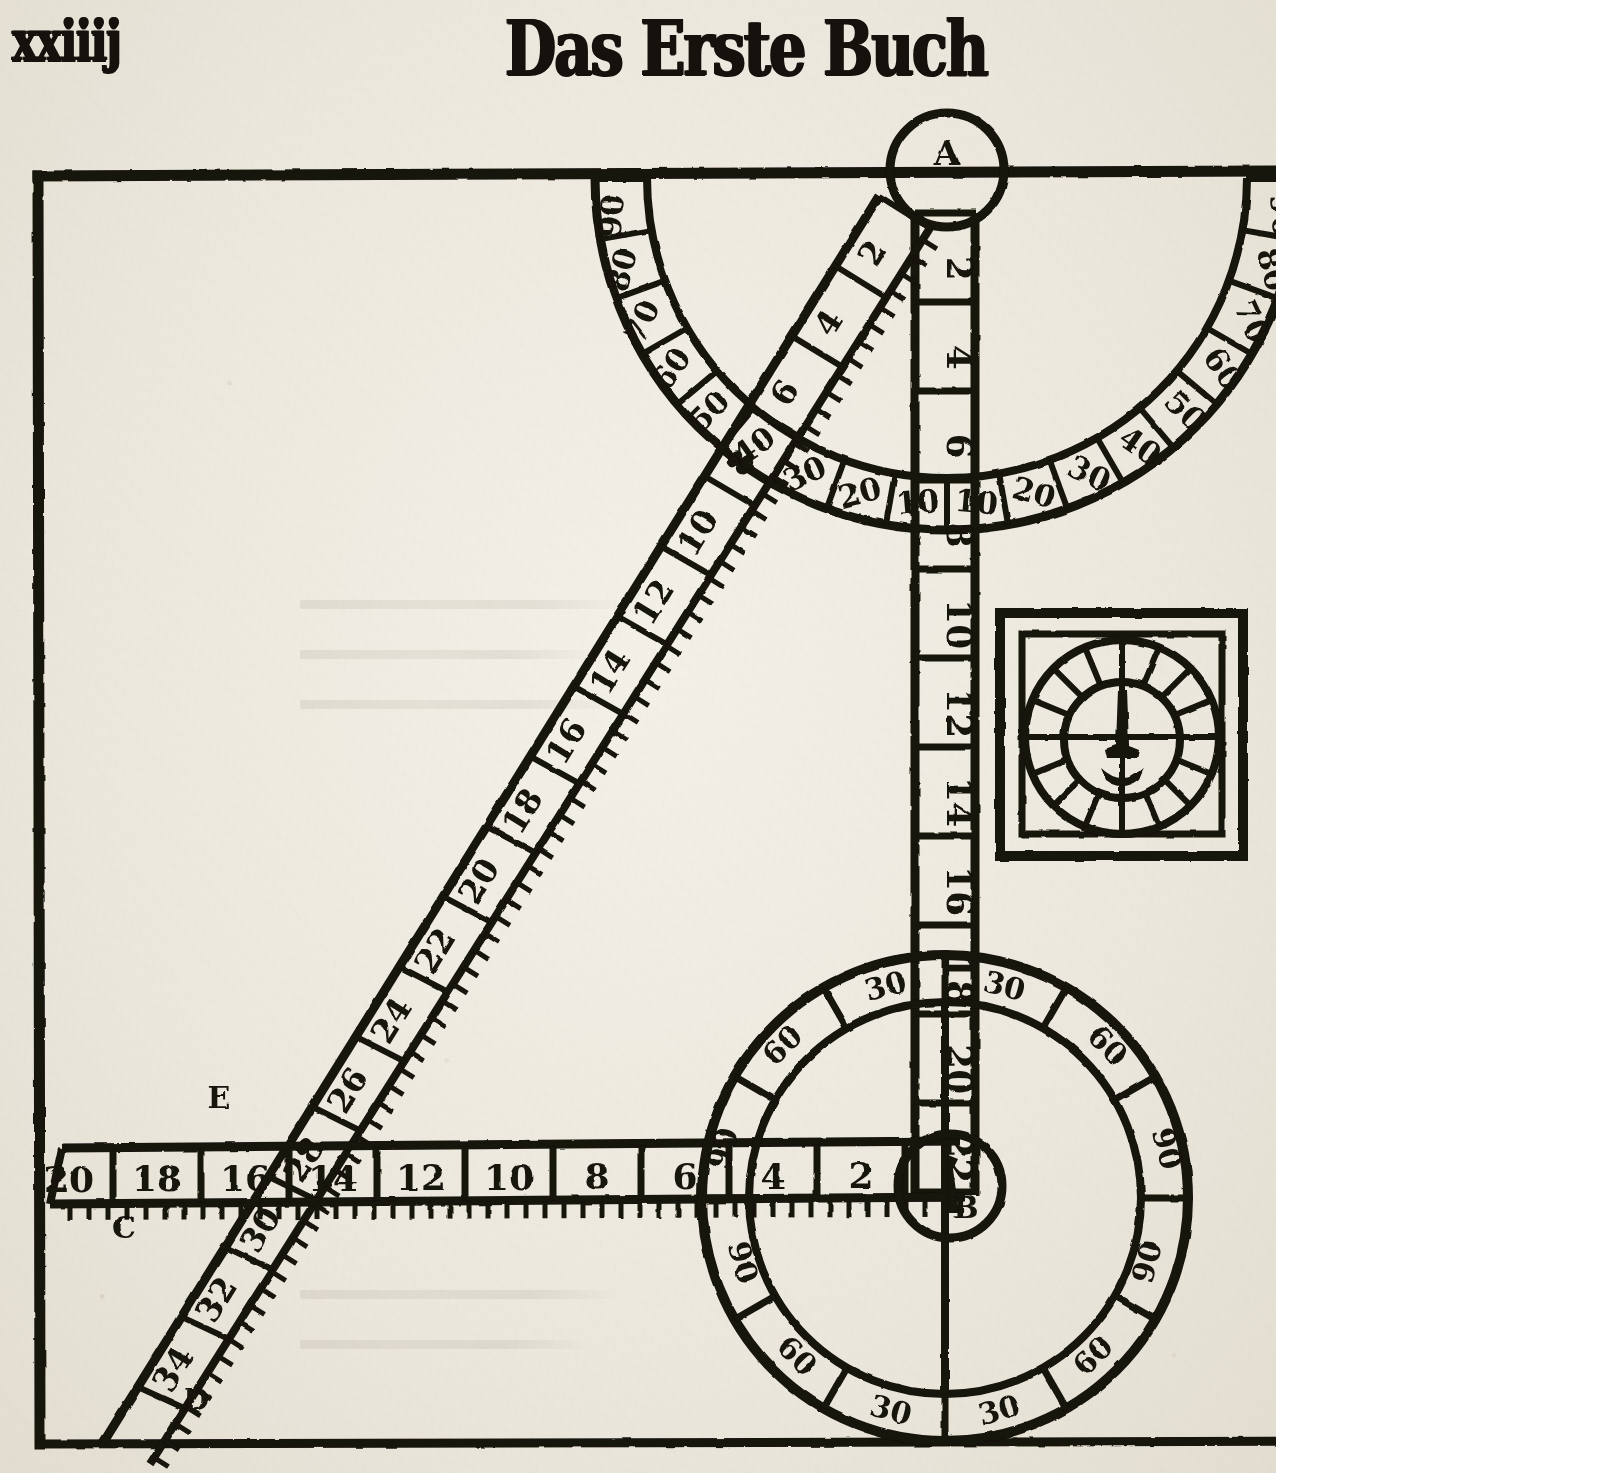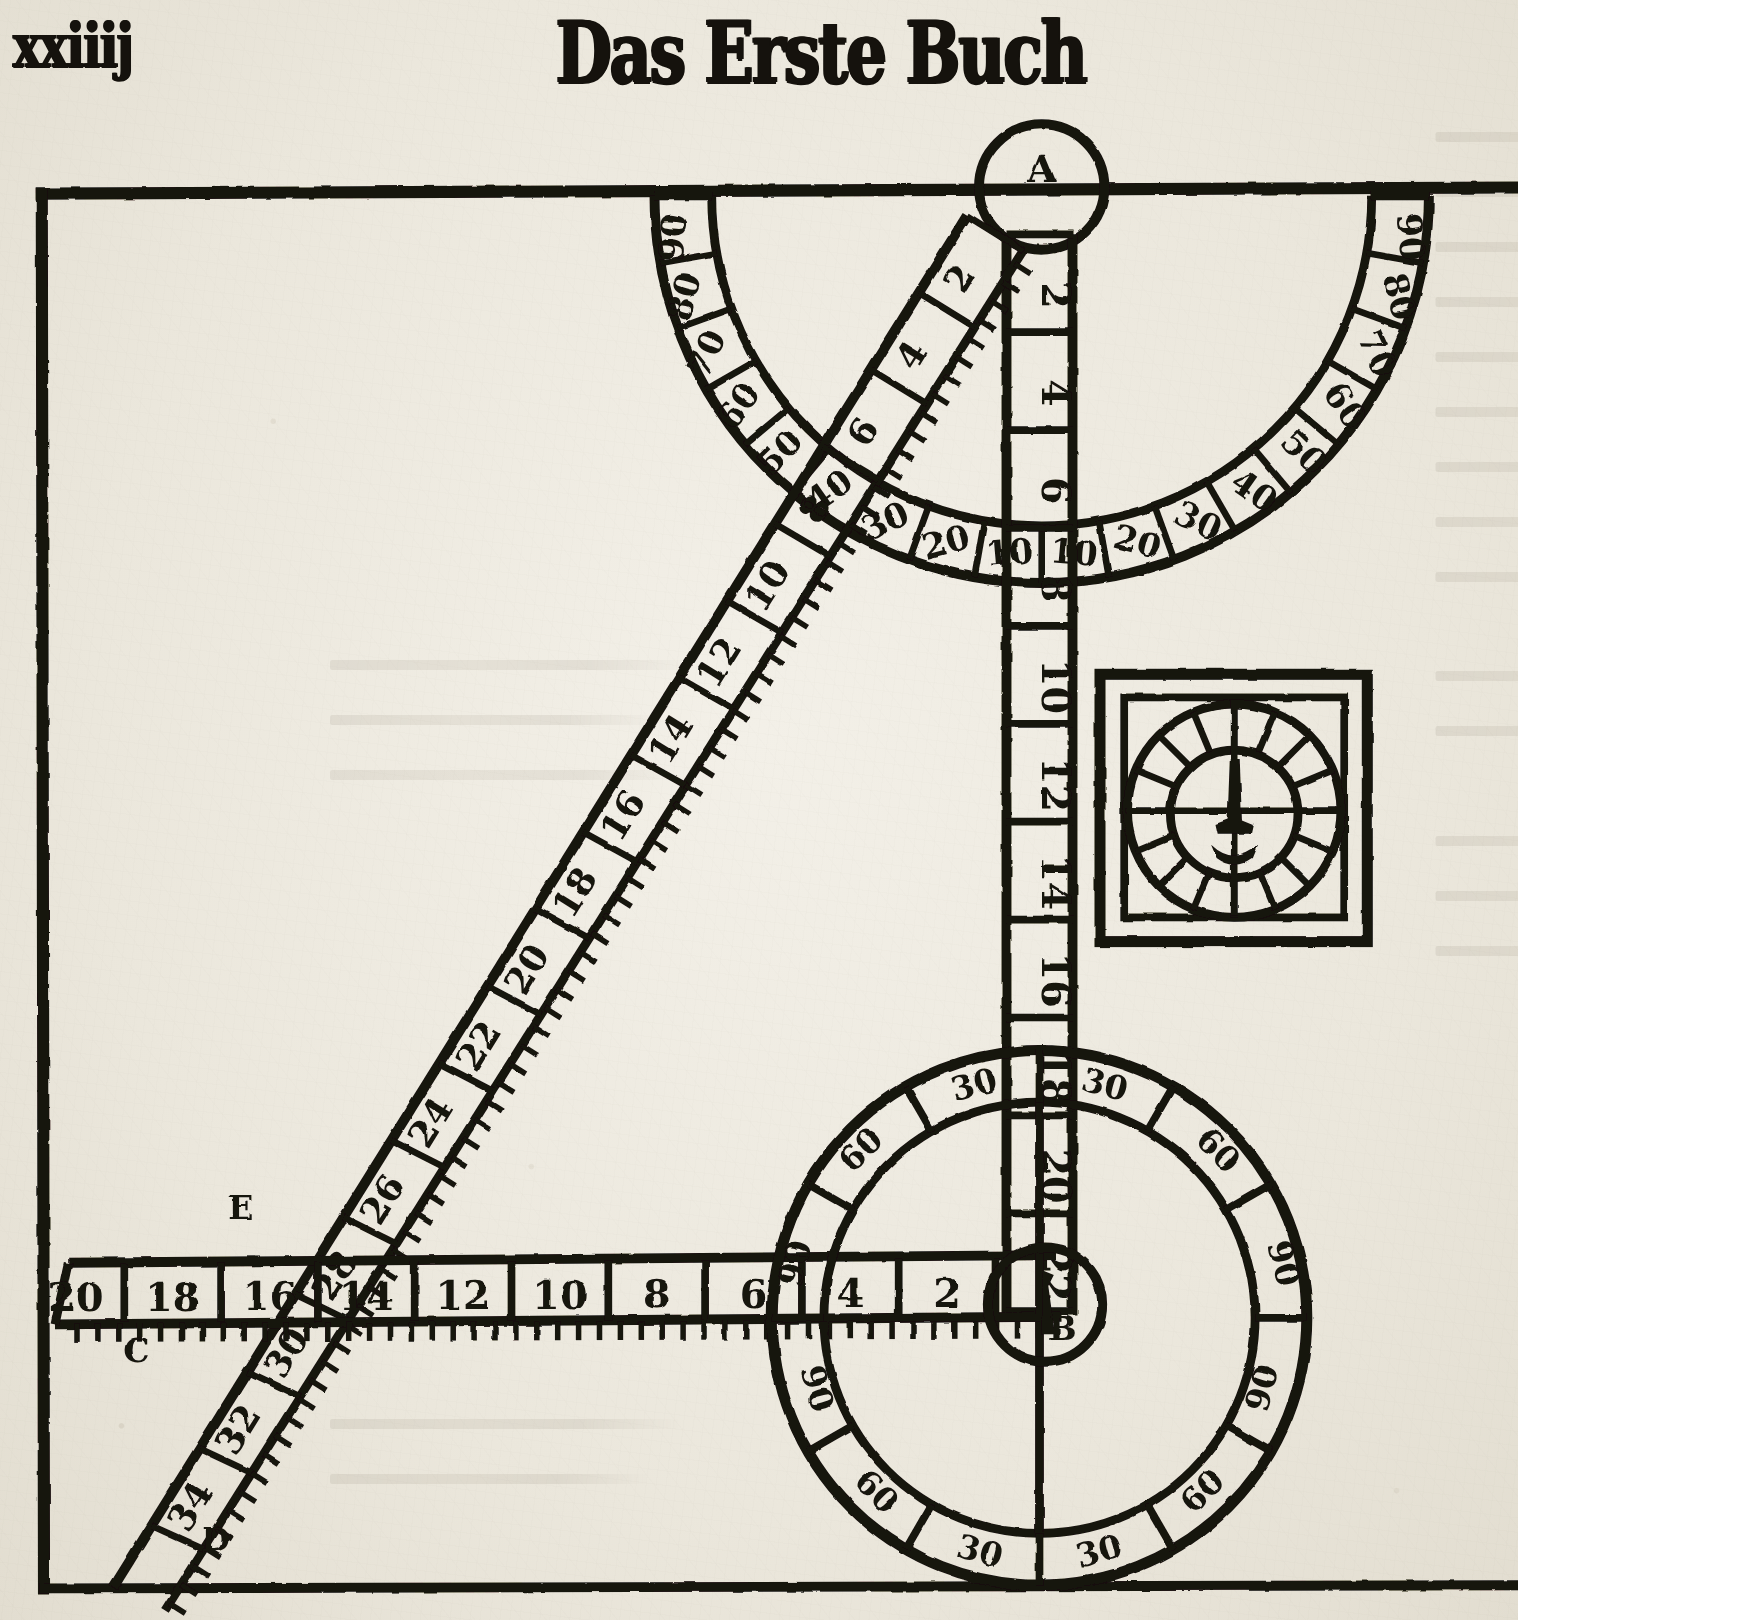--- a/index.html
+++ b/index.html
@@ -1,19 +1,19 @@
 <!DOCTYPE html>
 <html><head>
 <meta charset="utf-8">
 <style>
   html,body{margin:0;padding:0;background:#ffffff;}
   body{font-family:"DejaVu Serif", serif;}
   #page{
     position:relative;
-    width:1380px;height:1473px;
+    width:1276px;height:1473px;
     background:#efece3;
     overflow:hidden;
   }
   
   #paper-texture{
     position:absolute;inset:0;
     background:
       radial-gradient(circle at 18% 26%, rgba(190,180,160,.22) 0 2px, transparent 3px),
       radial-gradient(circle at 62% 12%, rgba(180,170,150,.20) 0 2px, transparent 3px),
       radial-gradient(circle at 82% 58%, rgba(175,165,145,.18) 0 2px, transparent 3px),

